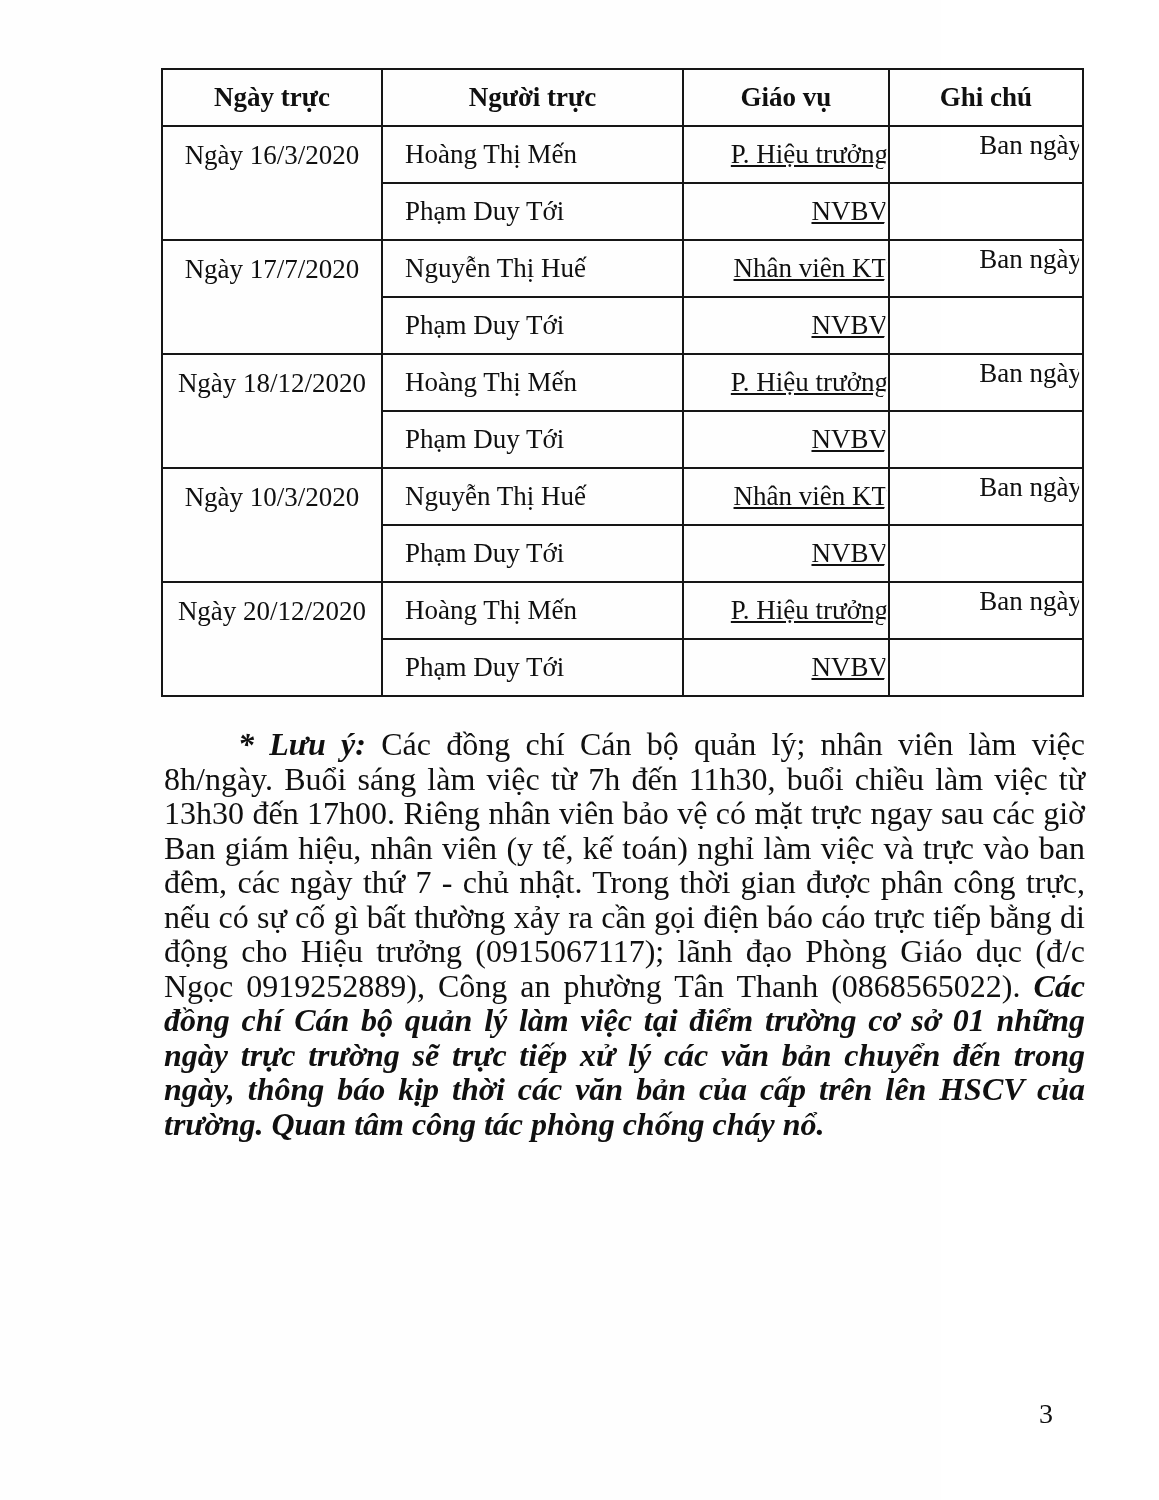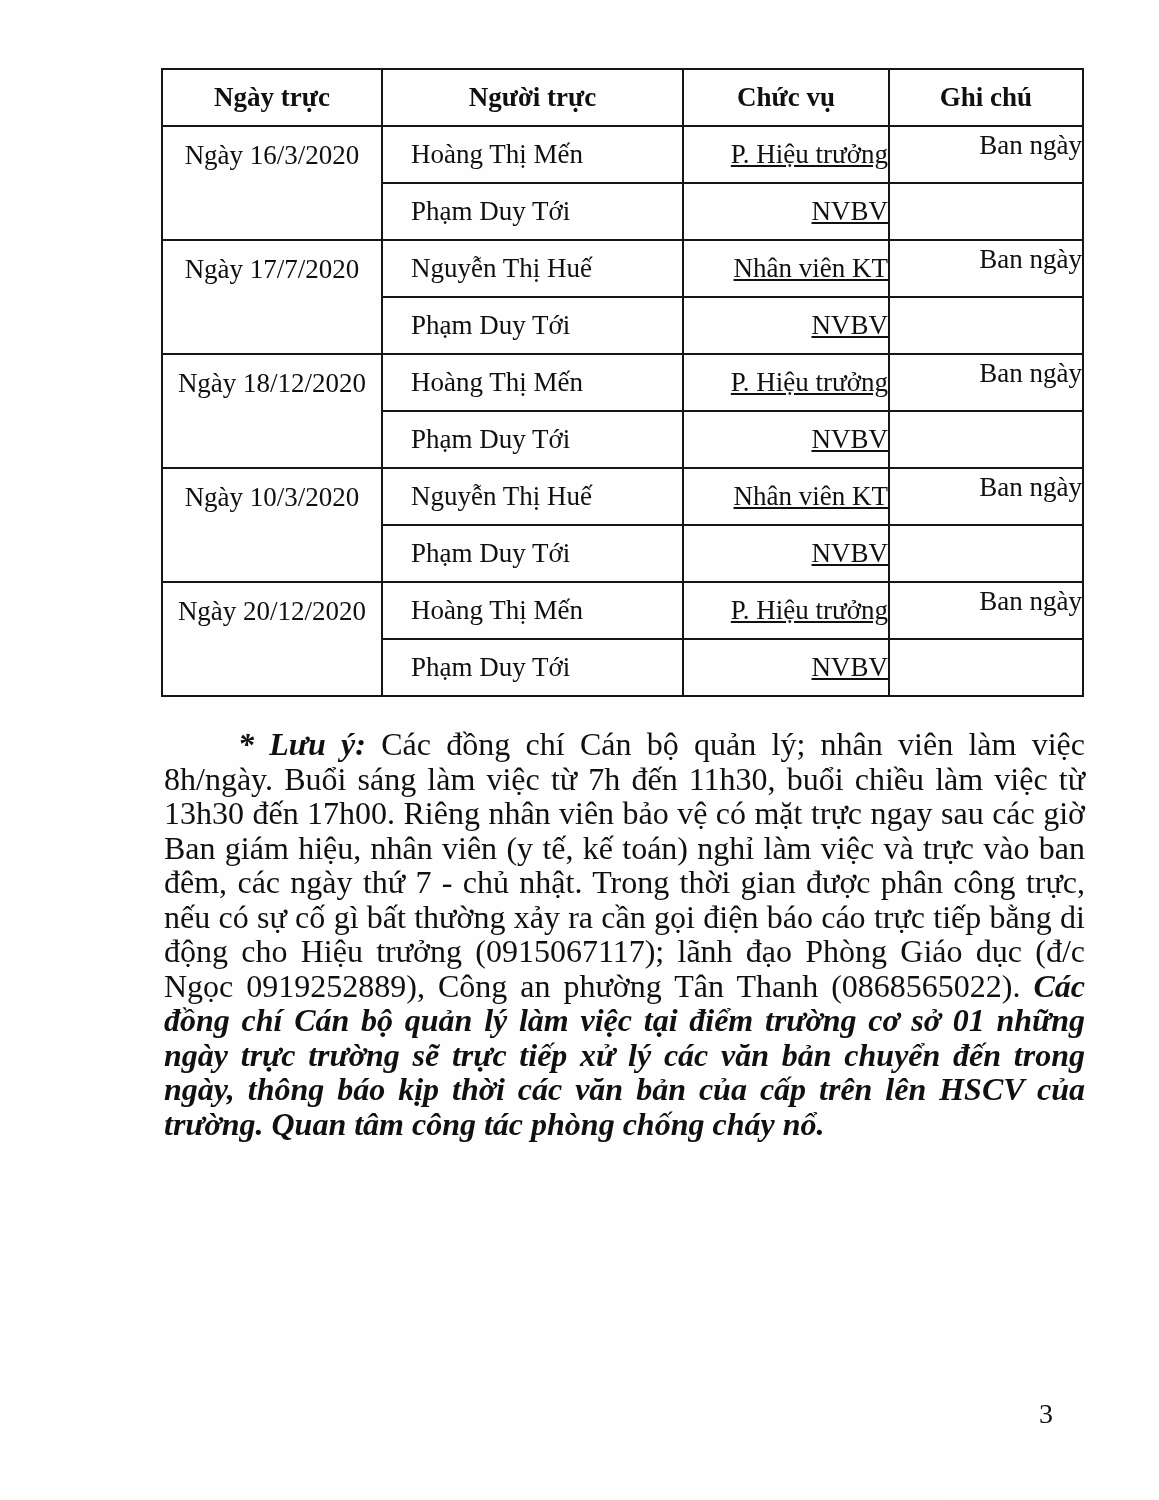--- a/index.html
+++ b/index.html
@@ -29,30 +29,30 @@
     border: 2px solid #161616;
     font-size: 27px;
     overflow: hidden;
   }
   table.duty th {
     height: 57px;
     font-weight: bold;
     text-align: center;
     vertical-align: middle;
   }
-  table.duty td { height: 57px; }
+  table.duty td { height: 57px; border-radius: 30px; }
   td.cell-date {
     text-align: center;
     vertical-align: top;
     padding-top: 13px;
   }
   td.cell-name {
     text-align: left;
     vertical-align: middle;
-    padding-left: 28px;
+    padding-left: 22px;
     margin-left: 8px;
   }
   td.cell-role {
     text-align: right;
     vertical-align: middle;
     text-decoration: underline;
   }
   td.cell-note {
     text-align: right;
     vertical-align: top;
@@ -91,21 +91,21 @@
     <colgroup>
       <col style="width:220px">
       <col style="width:301px">
       <col style="width:206px">
       <col style="width:194px">
     </colgroup>
     <thead>
       <tr>
         <th>Ngày trực</th>
         <th>Người trực</th>
-        <th>Chức vụ</th>
+        <th>Giáo vụ</th>
         <th>Ghi chú</th>
       </tr>
     </thead>
     <tbody>
 
       <tr>
         <td class="cell-date" rowspan="2">Ngày 16/3/2020</td>
         <td class="cell-name">Hoàng Thị Mến</td>
         <td class="cell-role">P. Hiệu trưởng</td>
         <td class="cell-note">Ban ngày</td>

